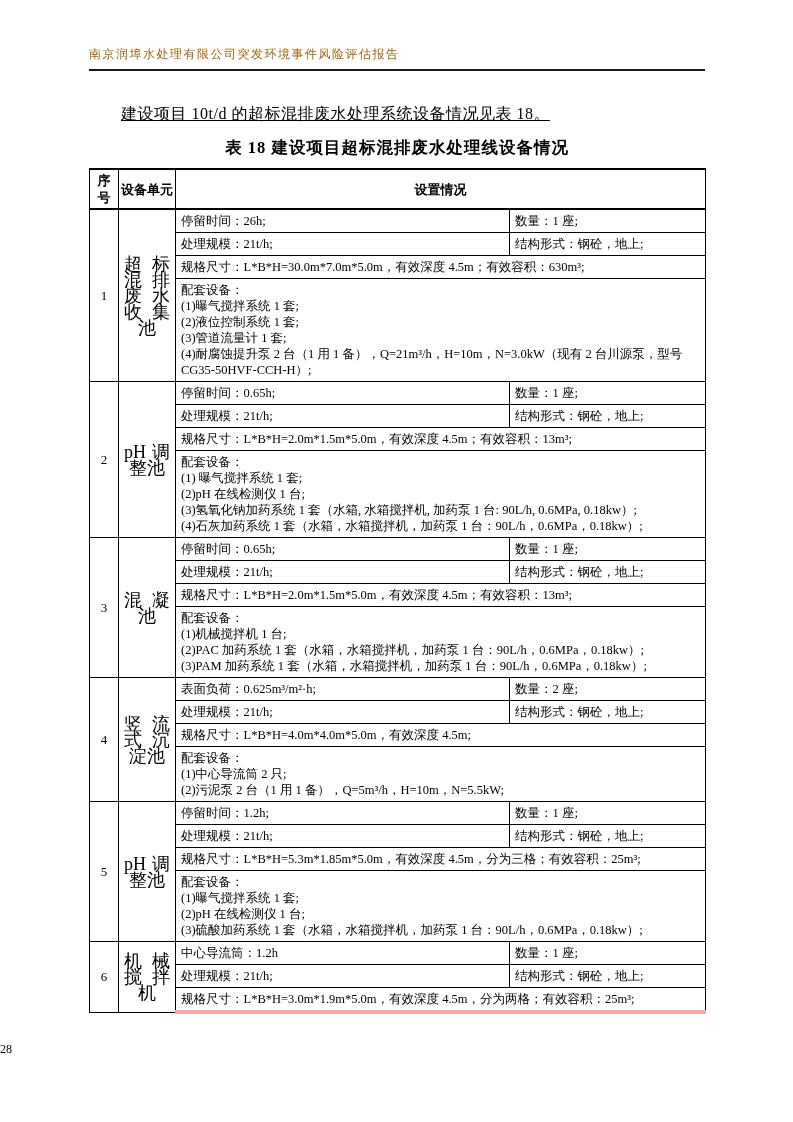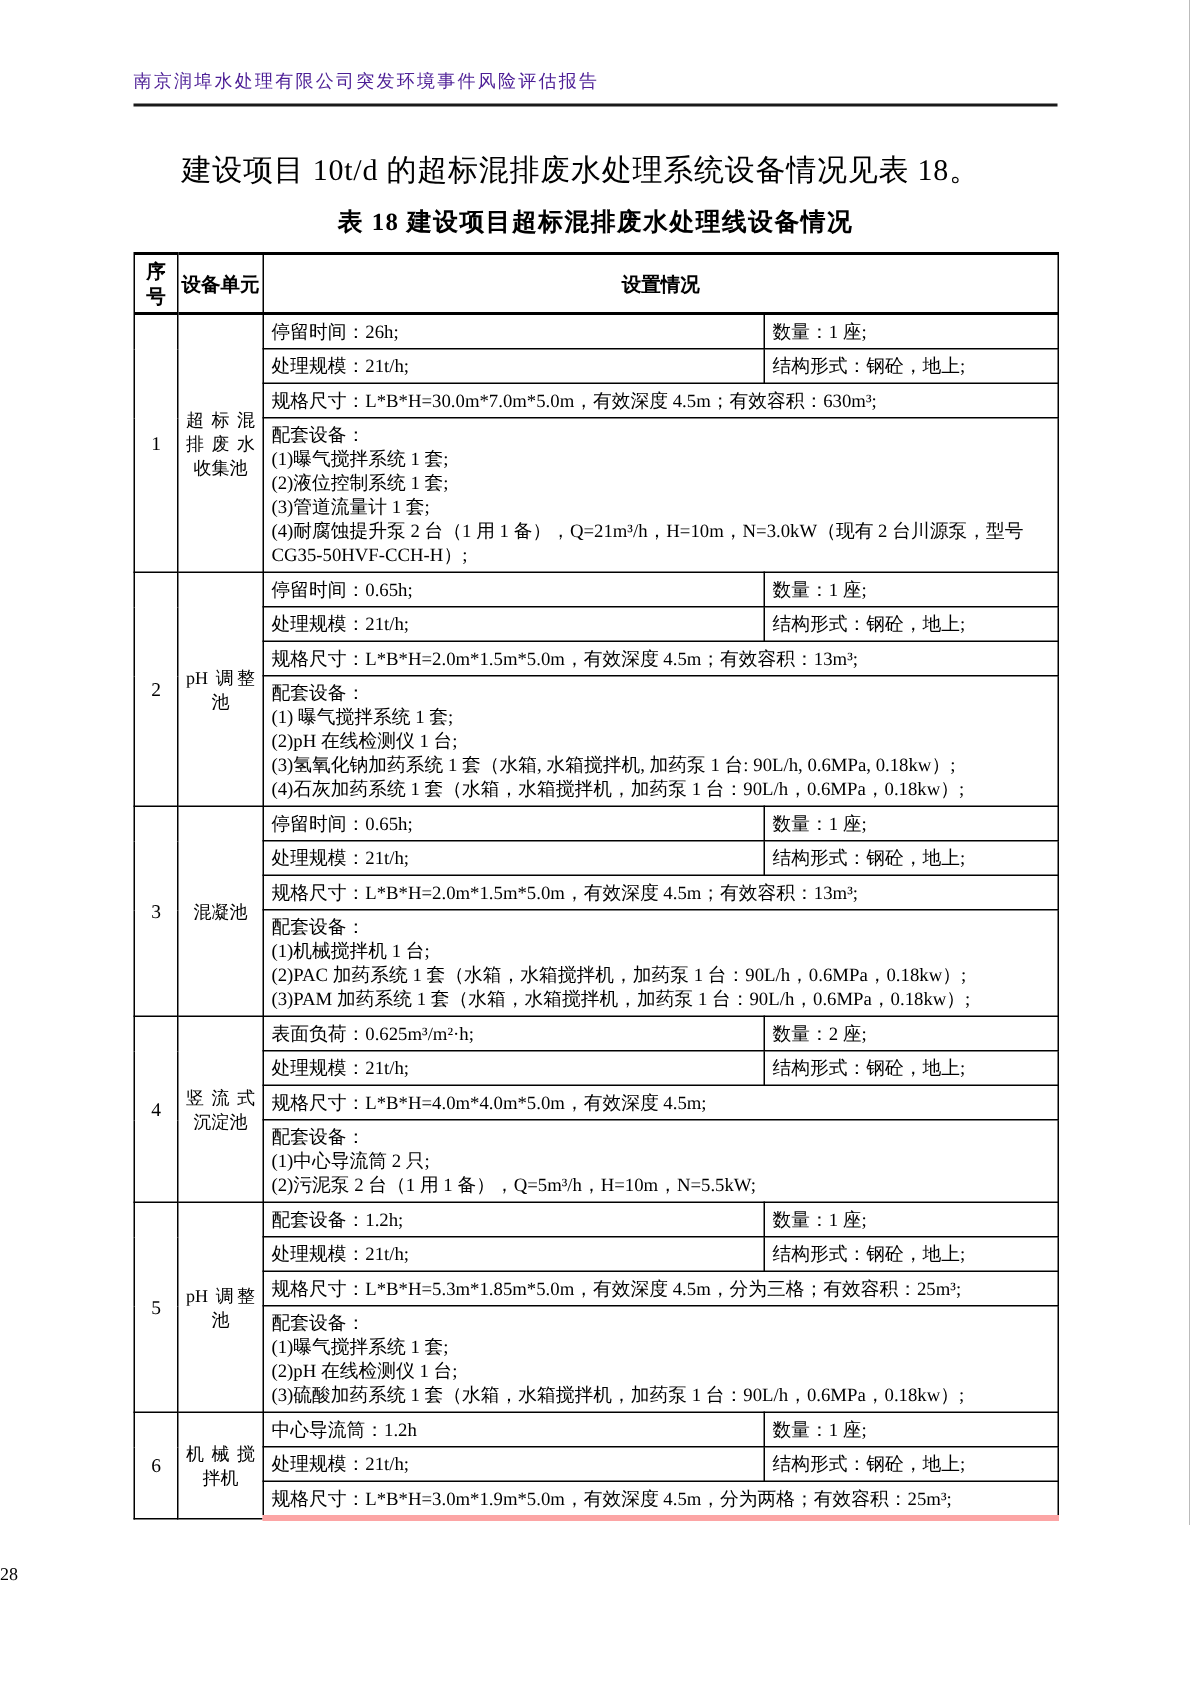--- a/index.html
+++ b/index.html
@@ -15,29 +15,30 @@
     overflow: hidden;
   }
   .content { position: absolute; left: 89px; top: 0; width: 616px; }
 
   .doc-header {
     margin-top: 46px;
     padding-bottom: 6px;
     border-bottom: 2px solid #1a1a1a;
     font-size: 12px;
     letter-spacing: 1.5px;
-    color: #4c1d95;
+    color: #a16207;
   }
 
   .intro {
     margin-top: 32px;
-    font-size: 20px;
+    font-size: 16px;
     line-height: 22px;
     text-indent: 32px;
     letter-spacing: 0.5px;
+    text-decoration: underline;
   }
 
   .table-title {
     margin-top: 12px;
     margin-bottom: 9px;
     text-align: center;
     font-size: 16.5px;
     font-weight: bold;
     letter-spacing: 1px;
   }
@@ -70,21 +71,21 @@
     line-height: 17px;
   }
   table.equip-table tbody tr:last-child td { border-bottom: 4px solid #fca5a5; }
 
   td.no-cell { text-align: center; font-size: 13px; }
   td.unit-cell {
     text-align: justify;
     text-align-last: center;
     padding: 2px 4px;
     line-height: 19px;
-    font-size: 12px;
+    font-size: 18px;
     margin-left: 44px;
   }
   td.pair-left, td.pair-right, td.spec-cell { height: 23px; }
   td.equip-cell { white-space: pre-line; line-height: 17.5px; padding: 3px 5px 4px 5px; }
 
   .page-number {
     position: absolute;
     left: 0; right: 0;
     top: 1042px;
     text-align: left;
@@ -196,21 +197,21 @@
         </tr>
         <tr>
           <td class="equip-cell" colspan="2">配套设备：
 (1)中心导流筒 2 只;
 (2)污泥泵 2 台（1 用 1 备），Q=5m³/h，H=10m，N=5.5kW;</td>
         </tr>
 
         <tr>
           <td class="no-cell" rowspan="4">5</td>
           <td class="unit-cell" rowspan="4">pH 调整池</td>
-          <td class="pair-left">配套设备：1.2h;</td>
+          <td class="pair-left">停留时间：1.2h;</td>
           <td class="pair-right">数量：1 座;</td>
         </tr>
         <tr>
           <td class="pair-left">处理规模：21t/h;</td>
           <td class="pair-right">结构形式：钢砼，地上;</td>
         </tr>
         <tr>
           <td class="spec-cell" colspan="2">规格尺寸：L*B*H=5.3m*1.85m*5.0m，有效深度 4.5m，分为三格；有效容积：25m³;</td>
         </tr>
         <tr>

